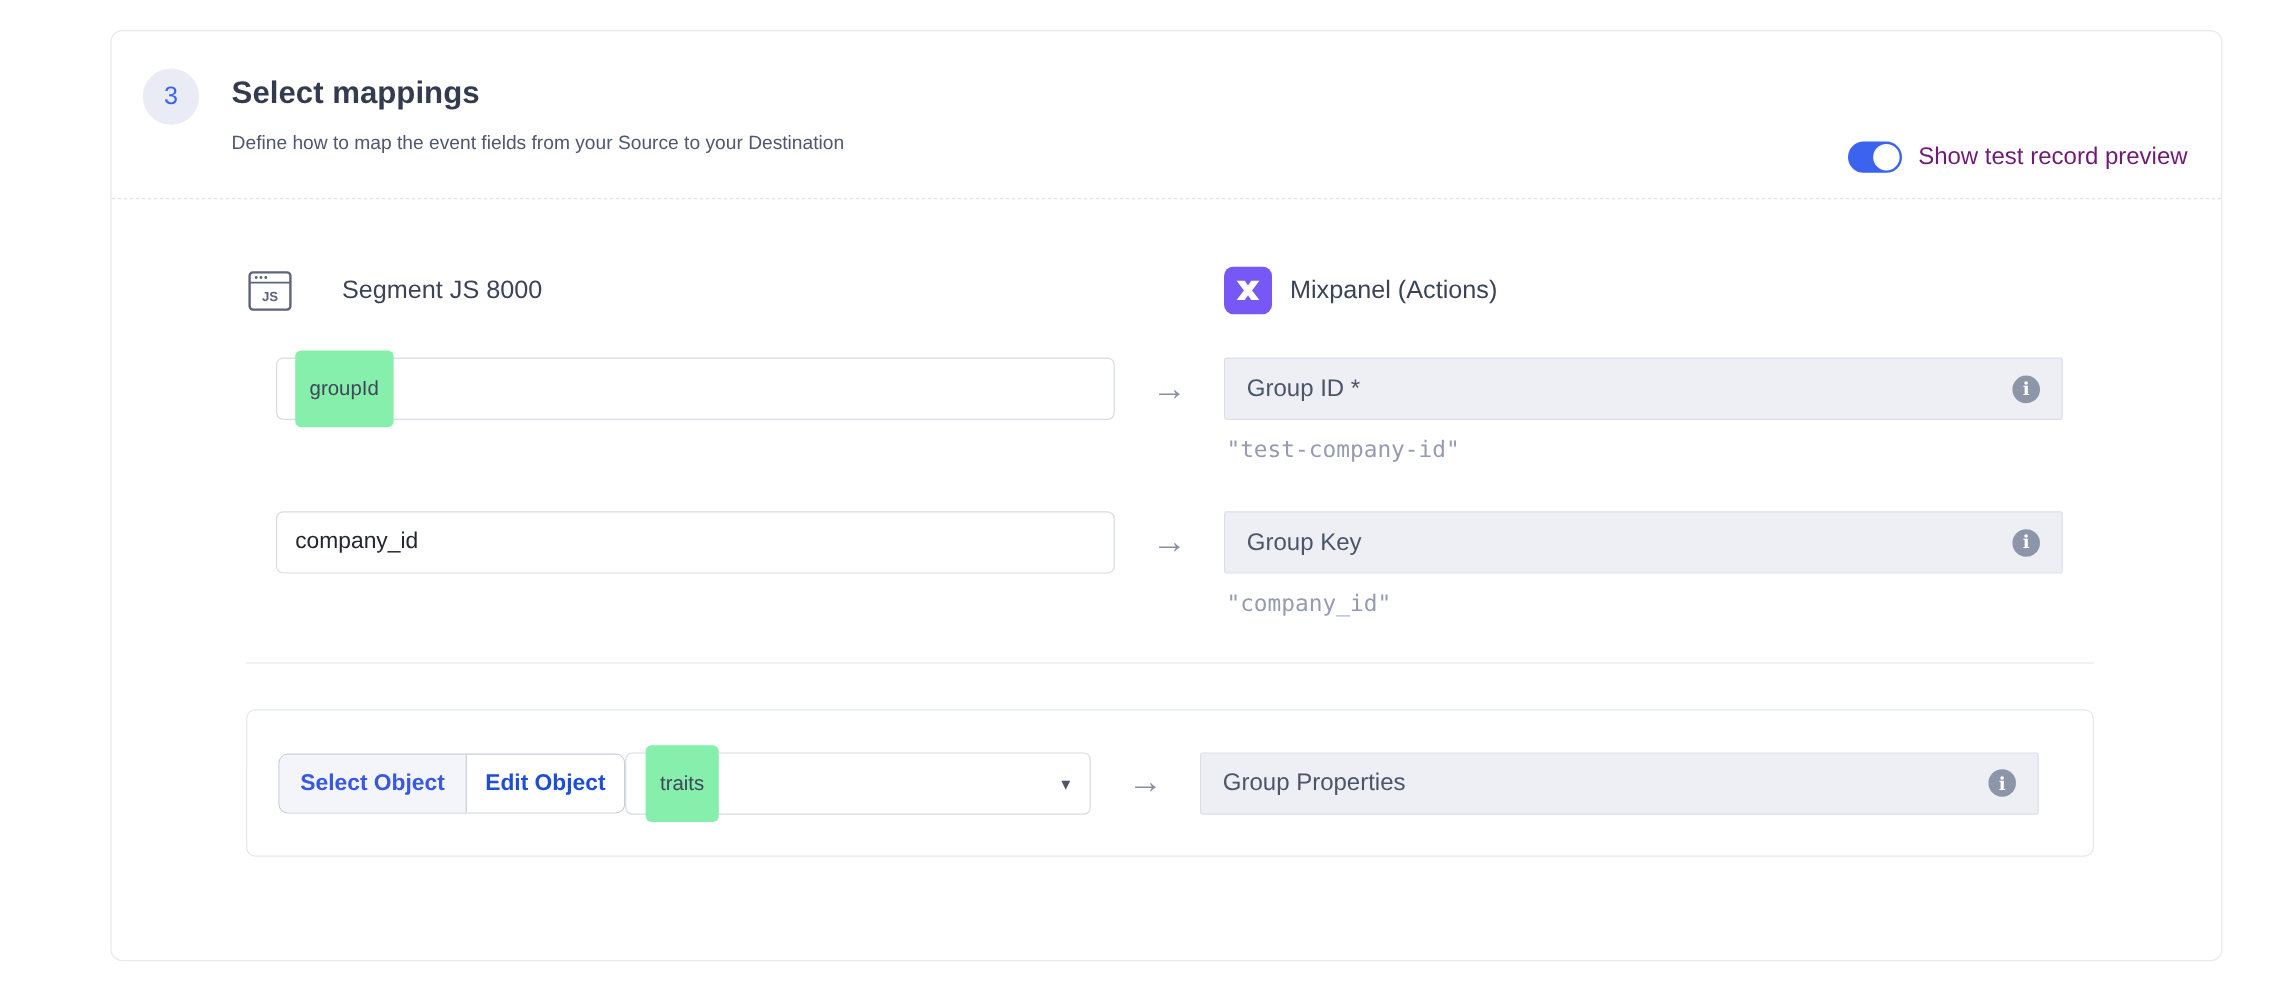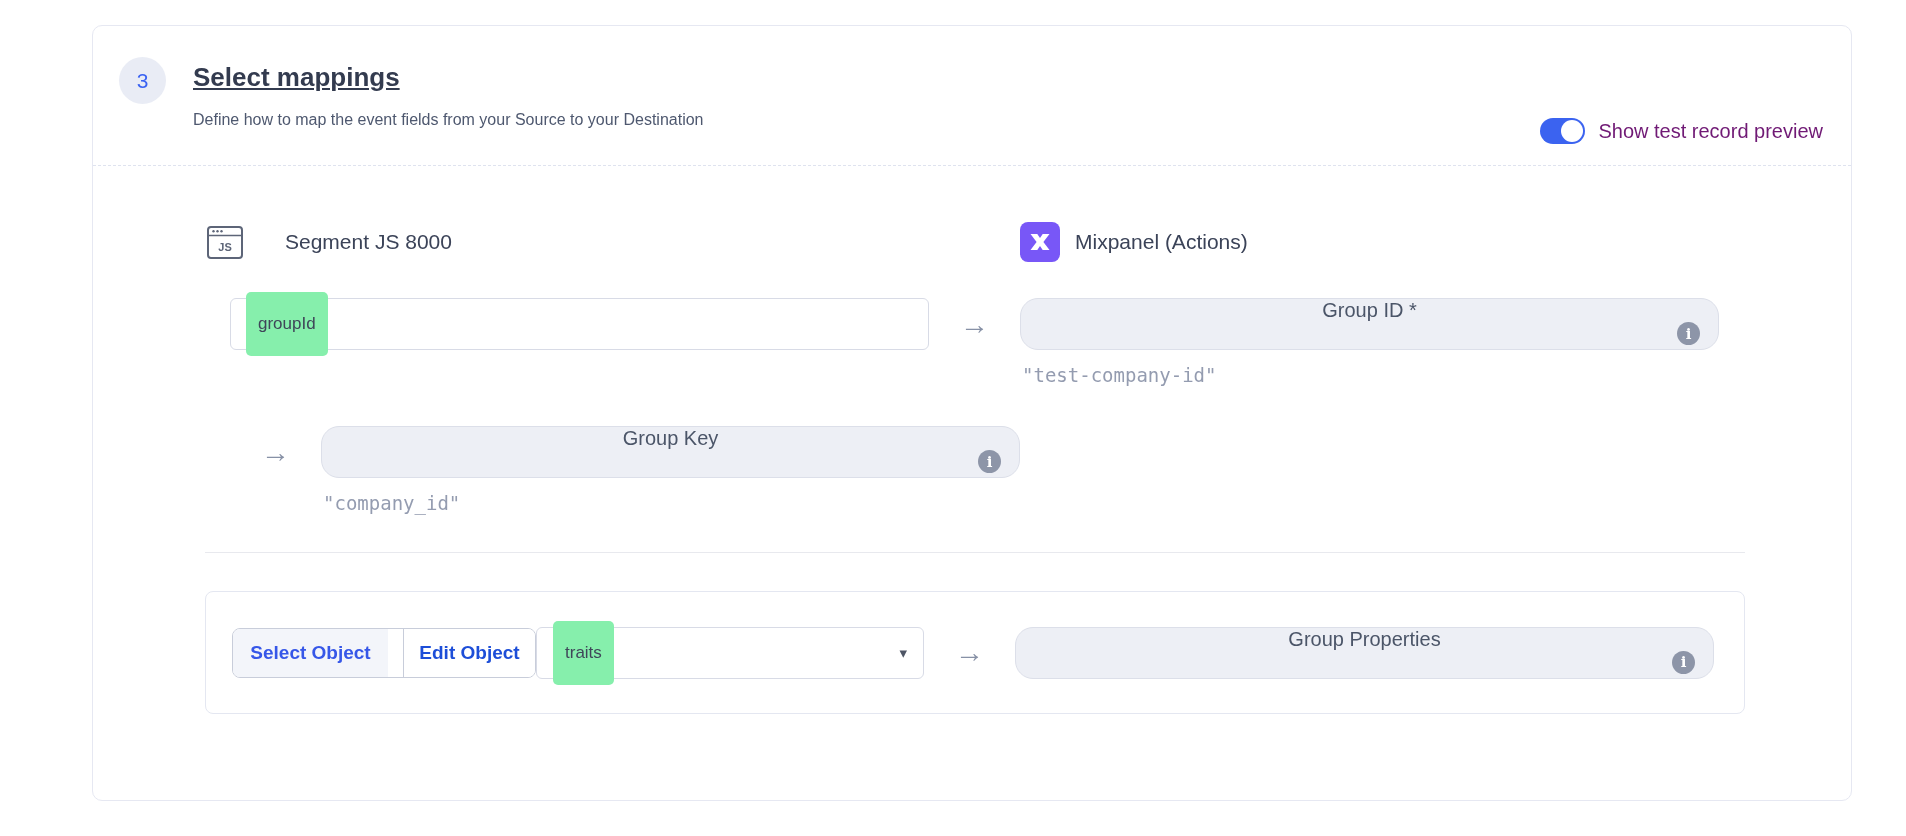--- a/index.html
+++ b/index.html
@@ -7,21 +7,21 @@
   .stage { position:relative; width:1906px; height:836px; overflow:hidden; }
 
   .card { position:absolute; left:92px; top:25px; width:1760px; height:776px;
           background:#fff; border:1px solid #e6e8f2; border-radius:10px; }
 
   
   .header { position:relative; height:140px; border-bottom:1px dashed #dfe3ef; }
   .step-badge { position:absolute; left:26px; top:31px; width:47px; height:47px; border-radius:50%;
                 background:#e9ecf5; color:#3b63f2; font-size:21px; font-weight:500;
                 display:flex; align-items:center; justify-content:center; }
-  .title { position:absolute; left:100px; top:36px; font-size:26px; font-weight:700; color:#333b4f;text-decoration:underline; }
+  .title { position:absolute; left:100px; top:36px; font-size:26px; font-weight:700; color:#333b4f; }
   .subtitle { position:absolute; left:100px; top:85px; font-size:16px; color:#4e586f; }
   .toggle-row { position:absolute; right:28px; top:92px; display:flex; align-items:center; gap:13px; }
   .toggle { position:relative; width:45px; height:26px; border-radius:13px; background:#3b63f0; cursor:pointer; }
   .toggle .knob { position:absolute; right:2px; top:2px; width:22px; height:22px; border-radius:50%; background:#fff; }
   .toggle-label { font-size:20px; color:#701a75; }
 
   
   .content { position:absolute; left:112px; top:140px; width:1540px; }
   .col-headers { display:flex; margin-top:56px; align-items:center; }
   .col-header { display:flex; align-items:center; gap:15px; font-size:21px; color:#3b4358; }
@@ -31,34 +31,34 @@
   .rows { margin-left:25px; margin-top:36px; }
   .map-row { display:flex; align-items:flex-start; }
   .map-row + .map-row { margin-top:40px; }
   .left-field { width:699px; height:52px; background:#fff; border:1px solid #d8dbe6; border-radius:6px;
                 display:flex; align-items:center; padding:0 15px; }
   .token-chip { background:#86efac; color:#3f4659; border-radius:5px; padding:22px 12px; font-size:17px; }
   .plain-value { font-size:19px; color:#21262f; }
   .arrow-cell { width:91px; height:52px; display:flex; align-items:center; justify-content:center;
                 color:#8791a6; font-size:29px; }
   .right-col { width:699px; }
-  .right-field { width:699px; height:52px; background:#edeff5; border:1px solid #dcdfe9; border-radius:18px;
-                 display:flex; align-items:center; padding:0 18px; color:#4b5568; font-size:20px;flex-direction:column; }
+  .right-field { width:699px; height:52px; background:#edeff5; border:1px solid #dcdfe9; border-radius:2px;
+                 display:flex; align-items:center; padding:0 18px; color:#4b5568; font-size:20px; }
   .info-badge { margin-left:auto; width:23px; height:23px; border-radius:50%; background:#8d95a8; color:#fff;
                 display:flex; align-items:center; justify-content:center;
                 font-family:"DejaVu Serif", serif; font-size:15px; font-weight:700; font-style:normal; }
   .preview { margin-top:14px; padding-left:2px; font-family:"DejaVu Sans Mono", monospace;
              font-size:19px; color:#949cb0; }
 
   .divider { margin-top:38px; width:1540px; border-top:1px solid #e8e9ee; }
 
   
   .bottom-card { margin-top:38px; width:1540px; height:123px; border:1px solid #e4e7f1; border-radius:8px;
                  display:flex; align-items:center; padding:0 26px; background:#fff; }
-  .seg-group { display:flex; height:50px; border:1px solid #c8cdda; border-radius:8px; overflow:hidden; background:#fff;gap:15px; }
+  .seg-group { display:flex; height:50px; border:1px solid #c8cdda; border-radius:8px; overflow:hidden; background:#fff; }
   .seg { display:flex; align-items:center; justify-content:center; font-size:19px; font-weight:600; cursor:pointer; }
   .seg.active { width:155px; background:#f3f5fa; color:#3657e8; }
   .seg.inactive { width:132px; background:#fff; color:#1d4ed8; border-left:1px solid #c8cdda; }
   .obj-select { width:388px; height:52px; background:#fff; border:1px solid #d8dbe6;
                 border-radius:6px; display:flex; align-items:center; padding:0 16px; cursor:pointer; }
   .caret { margin-left:auto; color:#4e5565; font-size:15px; }
 </style>
 </head>
 <body>
 
@@ -114,20 +114,23 @@
           <div class="right-col">
             <div class="right-field">
               <span>Group ID *</span>
               <span class="info-badge">i</span>
             </div>
             <div class="preview">"test-company-id"</div>
           </div>
         </div>
 
         <div class="map-row">
+          <div class="left-field">
+            <span class="plain-value">company_id</span>
+          </div>
           <div class="arrow-cell">→</div>
           <div class="right-col">
             <div class="right-field">
               <span>Group Key</span>
               <span class="info-badge">i</span>
             </div>
             <div class="preview">"company_id"</div>
           </div>
         </div>
 

